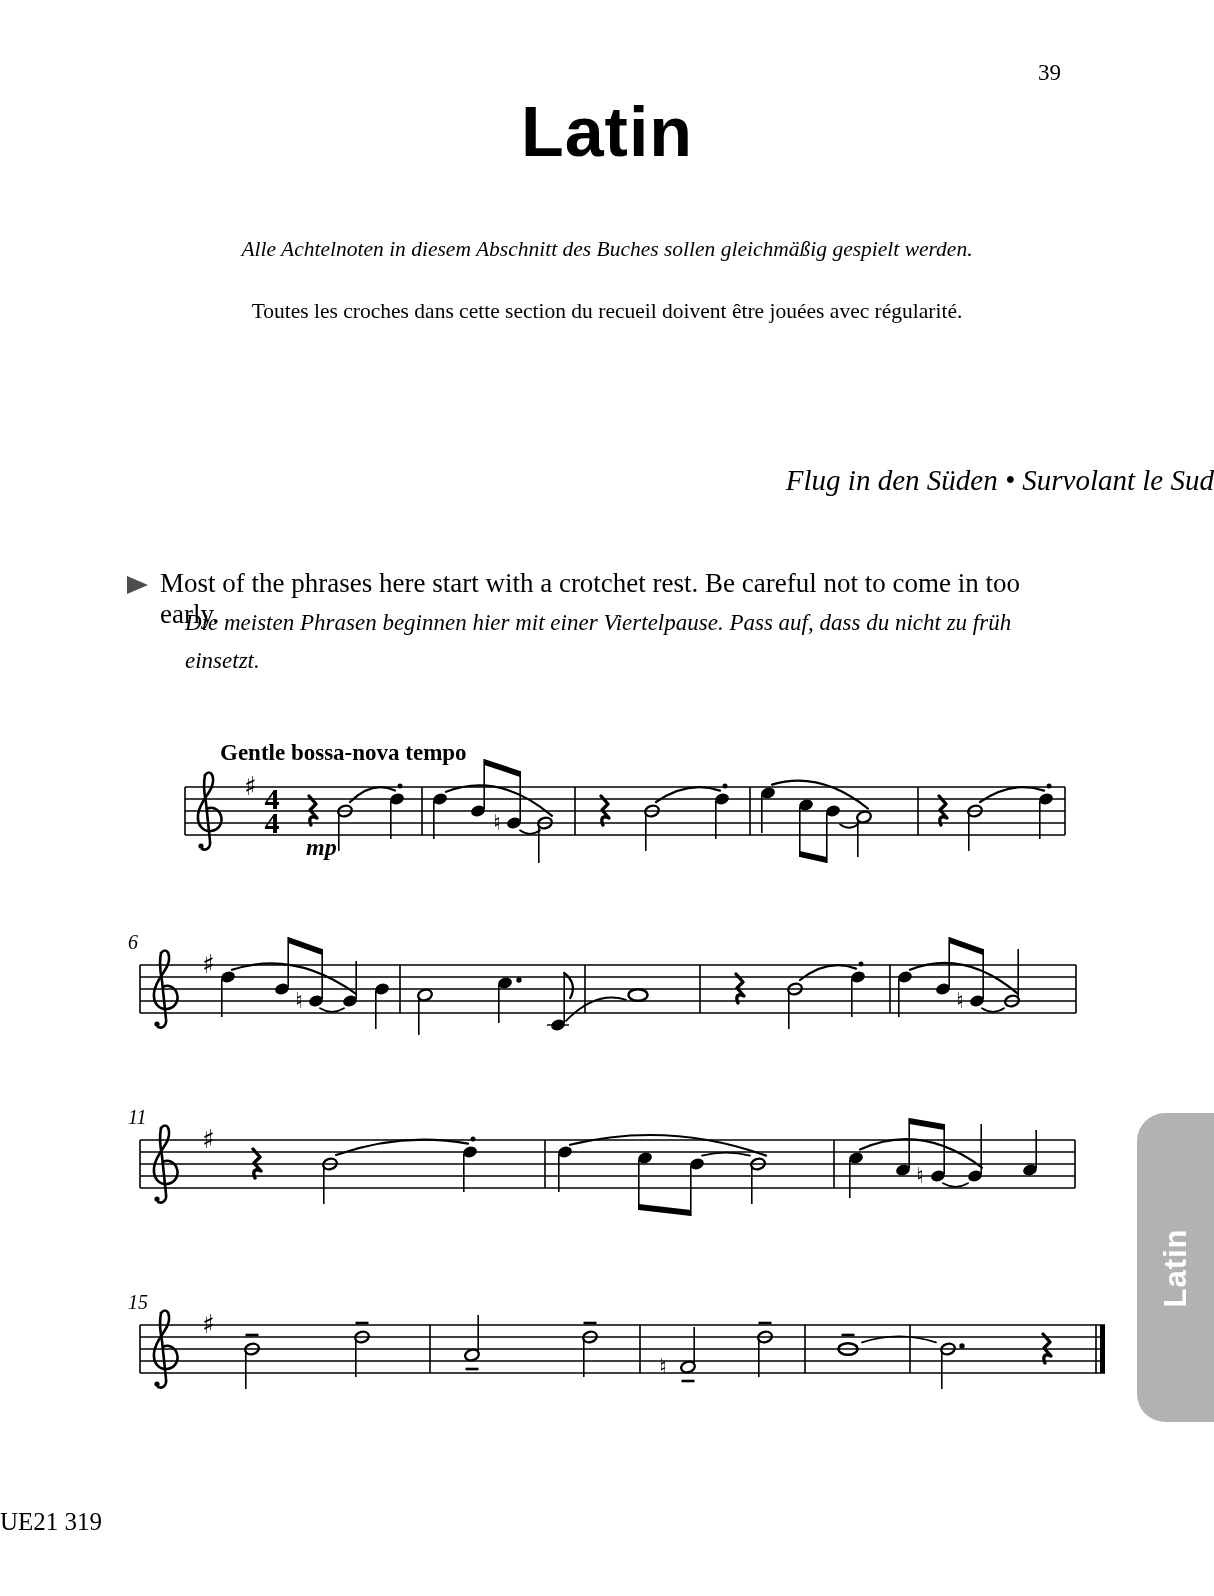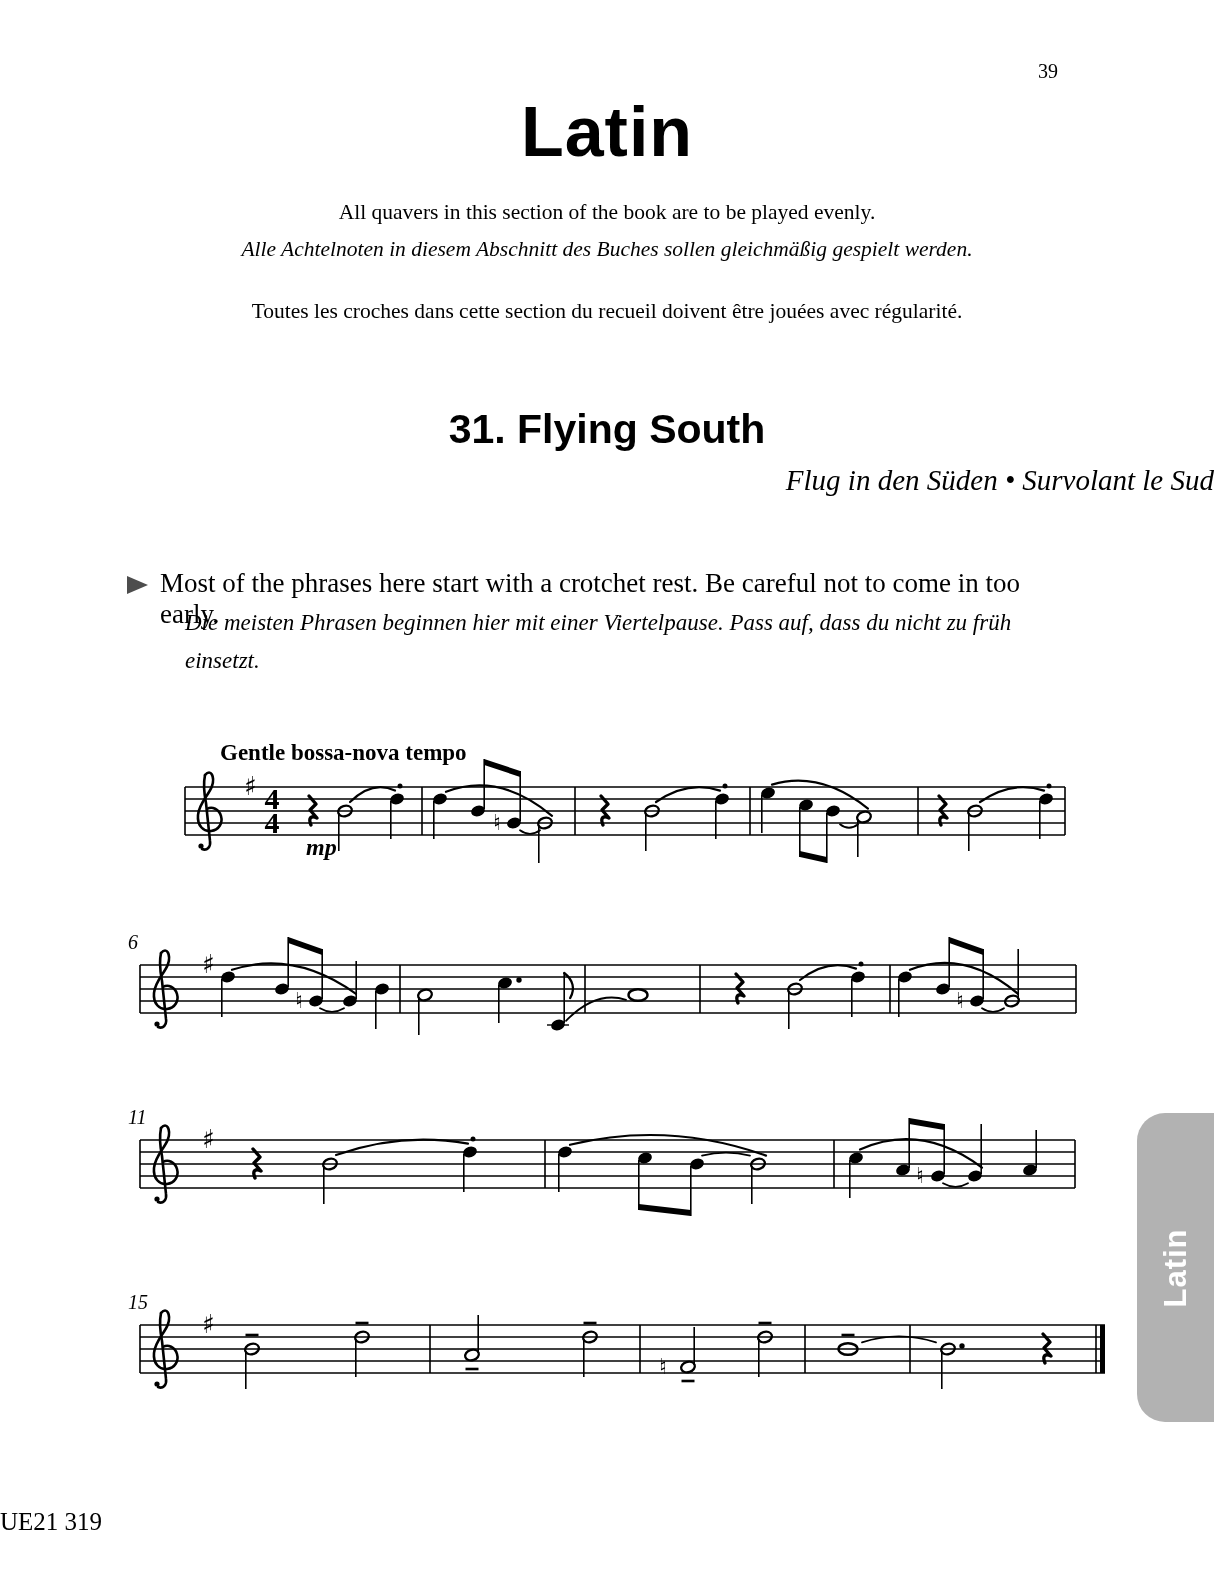--- a/index.html
+++ b/index.html
@@ -1,19 +1,19 @@
 <!DOCTYPE html>
 <html><head>
 <meta charset="utf-8">
 <style>
   html,body{margin:0;padding:0;background:#fff;}
   #page{position:relative;width:1214px;height:1596px;background:#ffffff;overflow:hidden;
         font-family:"Liberation Serif", serif;color:#000;}
   .abs{position:absolute;}
-  #page-number{left:1038px;top:60px;font-size:20px;}
+  #page-number{left:1038px;top:60px;font-size:23px;}
   #section-title{left:0;right:0;top:92px;text-align:center;
     font-family:"Liberation Sans", sans-serif;font-weight:bold;font-size:70px;letter-spacing:1px;}
   .intro{left:0;right:0;text-align:center;font-size:21.5px;}
   #intro-en{top:200px;}
   #intro-de{top:237px;font-style:italic;}
   #intro-fr{top:274px;margin-top:25px;}
   #piece-title{left:0;right:0;top:406px;text-align:center;
     font-family:"Liberation Sans", sans-serif;font-weight:bold;font-size:41px;}
   #piece-subtitle{left:0;right:0;top:464px;text-align:right;font-style:italic;font-size:29px;}
   #tip-arrow{left:127px;top:576px;width:0;height:0;border-left:21px solid #4d4d4d;
@@ -29,24 +29,22 @@
     font-family:"Liberation Sans", sans-serif;font-weight:bold;font-size:31px;letter-spacing:1px;}
   .sysbox{position:absolute;left:0;width:1214px;height:150px;}
   svg{position:absolute;left:0;top:0;}
 </style>
 </head>
 <body>
 
 <div id="page">
   <div class="abs" id="page-number">39</div>
   <div class="abs" id="section-title">Latin</div>
-  <div class="abs intro" id="intro-en">All quavers in this section of the book are to be played evenly.</div>
   <div class="abs intro" id="intro-de">Alle Achtelnoten in diesem Abschnitt des Buches sollen gleichmäßig gespielt werden.</div>
   <div class="abs intro" id="intro-fr">Toutes les croches dans cette section du recueil doivent être jouées avec régularité.</div>
-  <div class="abs" id="piece-title">31. Flying South</div>
   <div class="abs" id="piece-subtitle">Flug in den Süden • Survolant le Sud</div>
   <div class="abs" id="tip-arrow"></div>
   <div class="abs" id="tip-en">Most of the phrases here start with a crotchet rest. Be careful not to come in too early.</div>
   <div class="abs" id="tip-de">Die meisten Phrasen beginnen hier mit einer Viertelpause. Pass auf, dass du nicht zu früh einsetzt.</div>
   <div class="abs" id="tempo-text">Gentle bossa-nova tempo</div>
   <div class="abs" id="dynamic-mark">mp</div>
   <div id="systems">
       <div class="sysbox" style="top: 737px;">
         <svg width="1214" height="150" viewBox="0 0 1214 150">
           <line x1="185" y1="50" x2="1065" y2="50" stroke="#000" stroke-width="1.3"></line>

